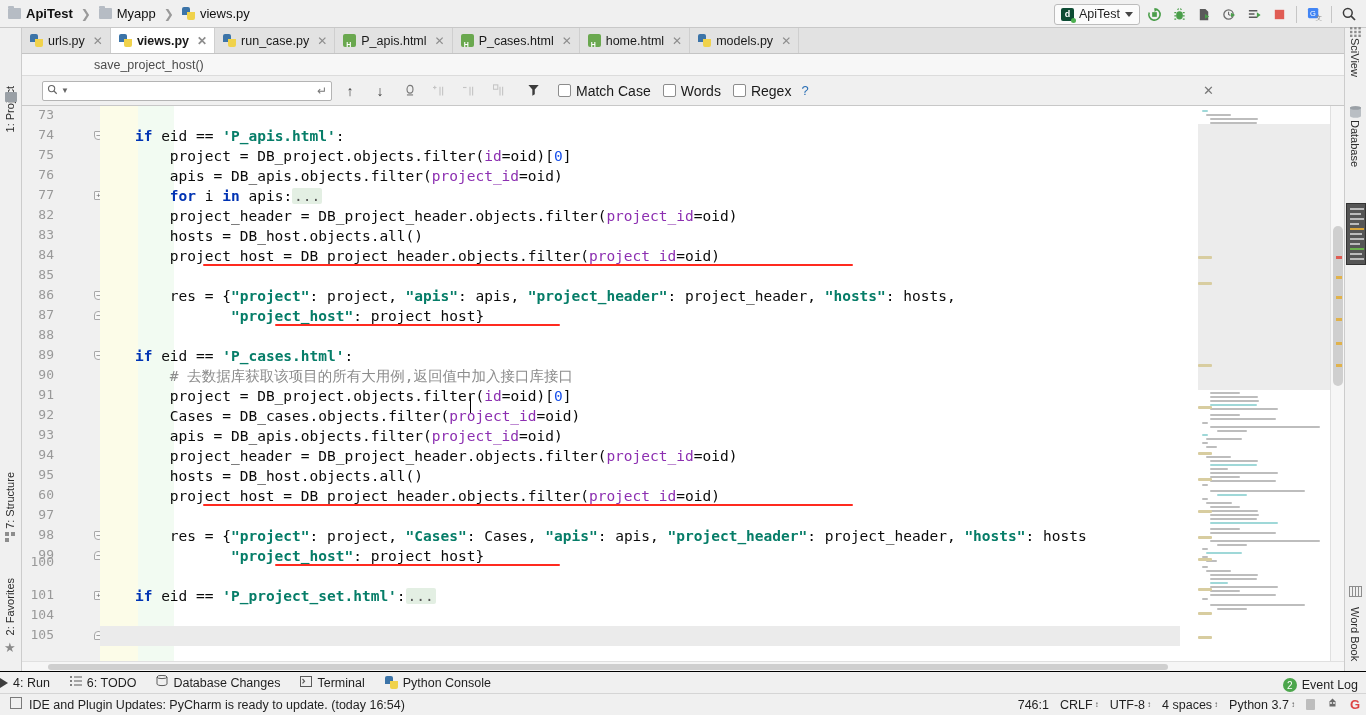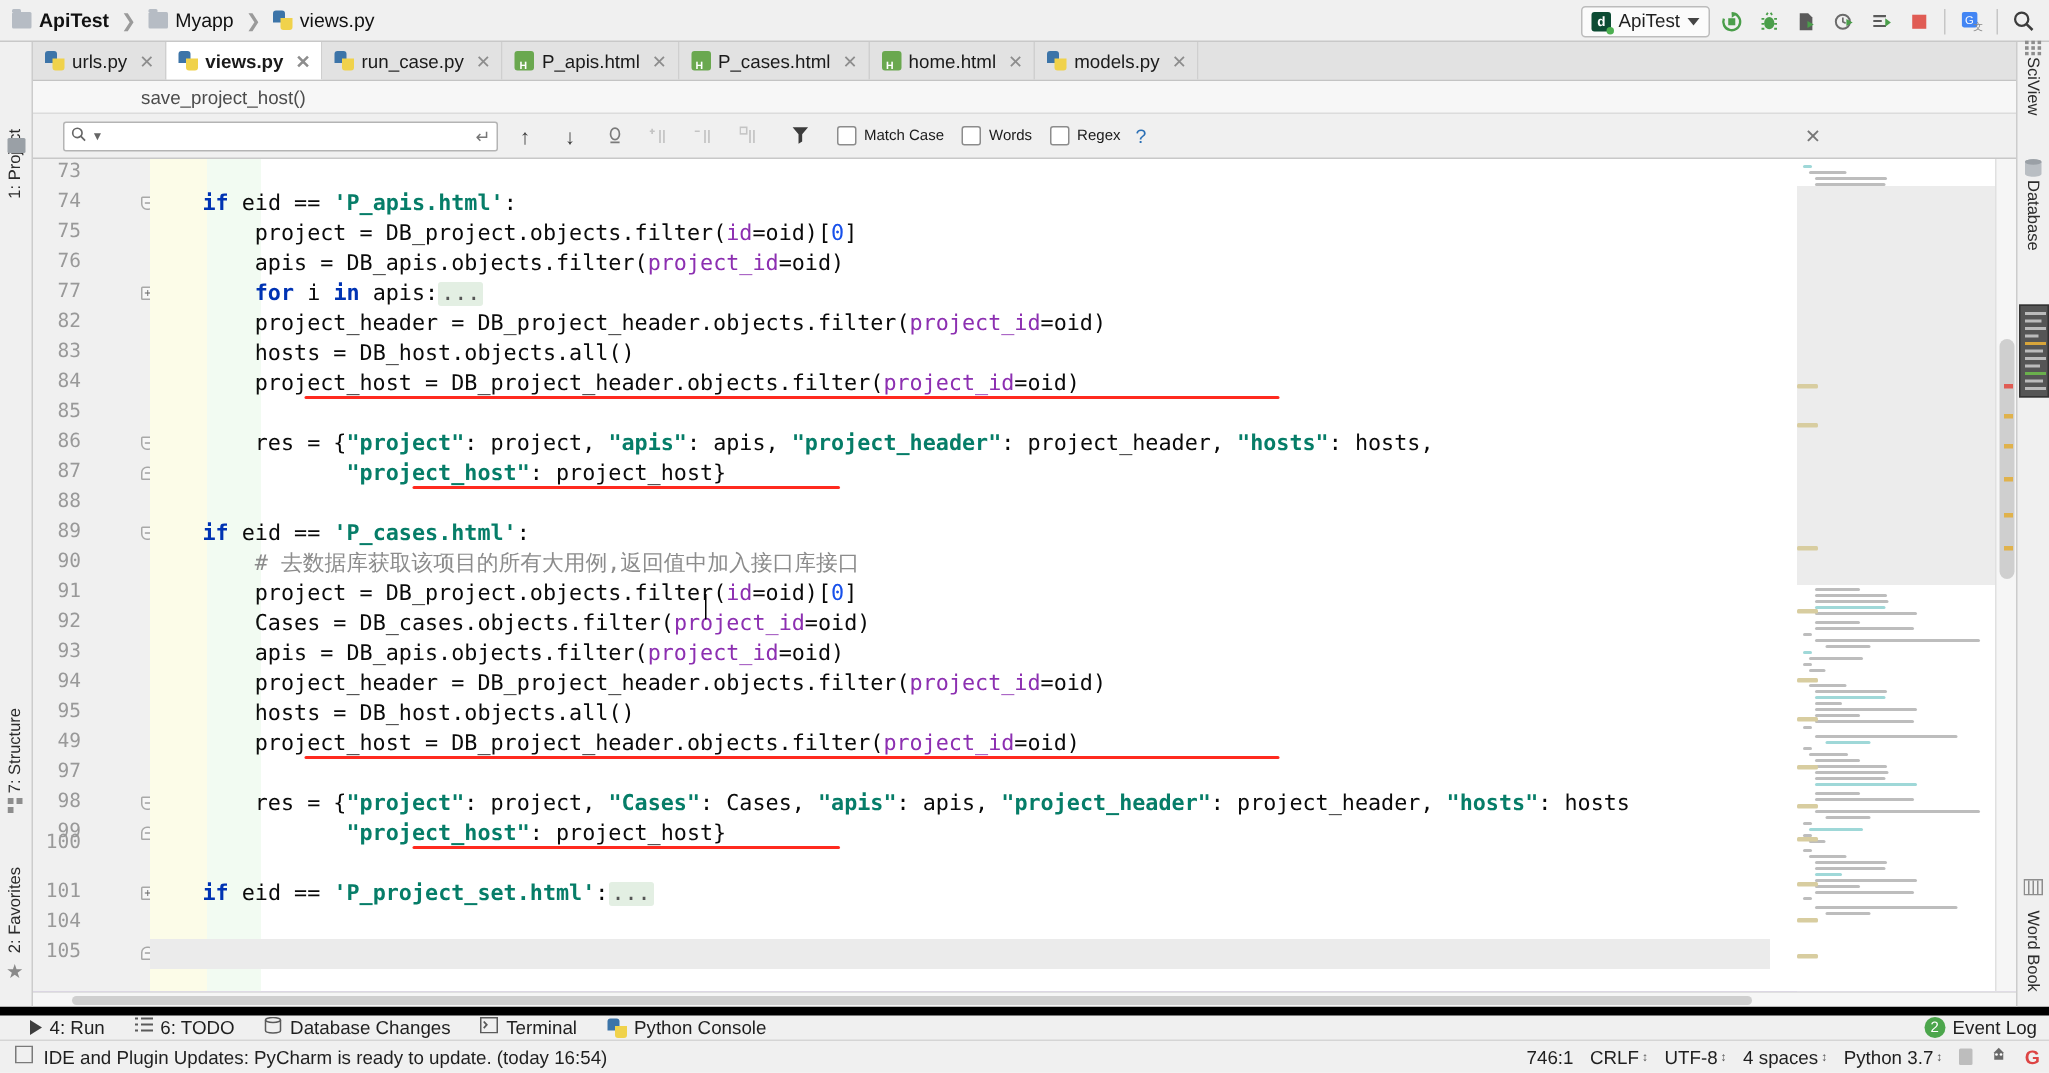--- a/index.html
+++ b/index.html
@@ -64,21 +64,21 @@
   
   .findbar { height:30px; background:#f0f0f0; border-bottom:1px solid #c8c8c8; display:flex; align-items:center;
     padding:0 8px 0 20px; gap:6px; position:relative; }
   .findfield { width:290px; height:20px; background:#fff; border:1px solid #b4b4b4; border-radius:2px;
     display:flex; align-items:center; padding:0 4px; gap:3px; }
   .findfield input { border:0; outline:0; flex:1; font-size:12px; font-family:"Liberation Sans",sans-serif; background:transparent;}
   .mini-search { font-size:11px; color:#555; }
   .enter-ico { color:#777; font-size:12px; }
   .fbtn { width:24px; height:22px; display:flex; align-items:center; justify-content:center; color:#3c3c3c; font-size:14px;}
   .fbtn.dim { color:#c0c0c0; }
-  .chk { display:flex; align-items:center; gap:5px; font-size:10px; color:#1a1a1a; margin-left:6px;}
+  .chk { display:flex; align-items:center; gap:5px; font-size:14px; color:#1a1a1a; margin-left:6px;}
   .chk .box { width:13px;height:13px;border:1px solid #8c8c8c; background:#fff; border-radius:2px;}
   .qmark { color:#2a6fb5; font-size:13px; margin-left:4px;}
   .closefind { position:absolute; right:130px; color:#777; font-size:13px; }
 
   
   .editorwrap { flex:1; display:flex; min-height:0; position:relative; background:#4c1d95; overflow:hidden;}
   .gutter { width:78px; flex:none; background:#f0f0f0; border-right:0; position:relative; }
   .gutter .ln { position:absolute; right:46px; font-family:"DejaVu Sans Mono", monospace; font-size:13px; color:#999; }
   .gutter .fold { position:absolute; left:72px; width:9px; height:9px; border:1px solid #a8a8a8; background:#f7f7f7;
      color:#666; font-size:8px; line-height:7px; text-align:center; border-radius:1px;}
@@ -104,22 +104,22 @@
   .minimap { position:absolute; top:0; right:14px; width:132px; bottom:0; background:#fff; overflow:hidden;}
   .mm-row { position:absolute; height:2px; border-radius:1px; }
   .mm-hl { position:absolute; background:#ececec; }
   .scrollv { position:absolute; top:0; right:0; width:14px; bottom:0; background:#f6f6f6; border-left:1px solid #e0e0e0;}
   .scrollv .thumb { position:absolute; left:2px; width:10px; background:#cfcfcf; border-radius:5px;}
   .hscroll { height:10px; background:#f6f6f6; border-top:1px solid #e0e0e0; position:relative; }
   .hscroll .thumb { position:absolute; top:2px; height:6px; background:#cfcfcf; border-radius:3px;}
   .err-mark { position:absolute; right:2px; width:6px; height:3px; }
 
   
-  .toolwin { height:22px; background:#f0f0f0; border-top:6px solid #000000; display:flex; align-items:center;
-    padding-left:20px; gap:20px; font-size:12.5px; color:#1f1f1f;}
+  .toolwin { height:22px; background:#f0f0f0; border-top:1px solid #000000; display:flex; align-items:center;
+    gap:20px; font-size:12.5px; color:#1f1f1f;}
   .tw { display:flex; align-items:center; gap:5px; }
   .statusbar { height:22px; background:#f0f0f0; border-top:1px solid #d5d5d5; display:flex; align-items:center;
     padding:0 6px 0 10px; font-size:12.5px; color:#1f1f1f; }
   .status-right { margin-left:auto; display:flex; align-items:center; gap:11px; }
   .status-right .sp { display:flex; align-items:center; gap:2px;}
   .updown { display:inline-block; font-size:8px; line-height:8px; color:#555; }
   .evlog { position:absolute; right:8px; bottom:23px; display:flex; align-items:center; gap:5px; font-size:12.5px;}
   .badge { width:14px;height:14px;border-radius:50%;background:#4ca64c;color:#fff;font-size:10px;
      display:flex;align-items:center;justify-content:center;}
   .watermark { position:absolute; right:60px; bottom:2px; font-size:14px; color:#dedede; letter-spacing:1px;
@@ -374,21 +374,21 @@
               <div class="fold" style="top: 205px; border-radius: 4px 4px 1px 1px;">−</div>
               <div class="ln" style="top: 221px;">88</div>
               <div class="ln" style="top: 241px;">89</div>
               <div class="fold" style="top: 245px; border-radius: 1px 1px 4px 4px;">−</div>
               <div class="ln" style="top: 261px; text-align: center;">90</div>
               <div class="ln" style="top: 281px;">91</div>
               <div class="ln" style="top: 301px; text-align: right;">92</div>
               <div class="ln" style="top: 321px;">93</div>
               <div class="ln" style="top: 341px;">94</div>
               <div class="ln" style="top: 361px;">95</div>
-              <div class="ln" style="top: 381px;">49</div>
+              <div class="ln" style="top: 381px;">60</div>
               <div class="ln" style="top: 401px;">97</div>
               <div class="ln" style="top: 421px; margin-left: 14px;">98</div>
               <div class="fold" style="top: 425px; border-radius: 1px 1px 4px 4px;">−</div>
               <div class="ln" style="top: 441px;">99</div>
               <div class="fold" style="top: 445px; border-radius: 4px 4px 1px 1px;">−</div>
               <div class="ln" style="top: 448px;">100</div>
               <div class="ln" style="top: 481px;">101</div>
               <div class="fold" style="top: 485px;">+</div>
               <div class="ln" style="top: 501px;">104</div>
               <div class="ln" style="top: 521px;">105</div>

